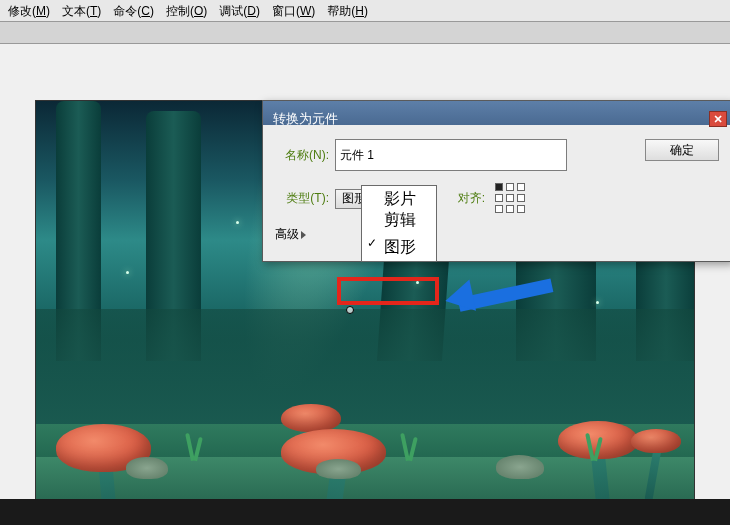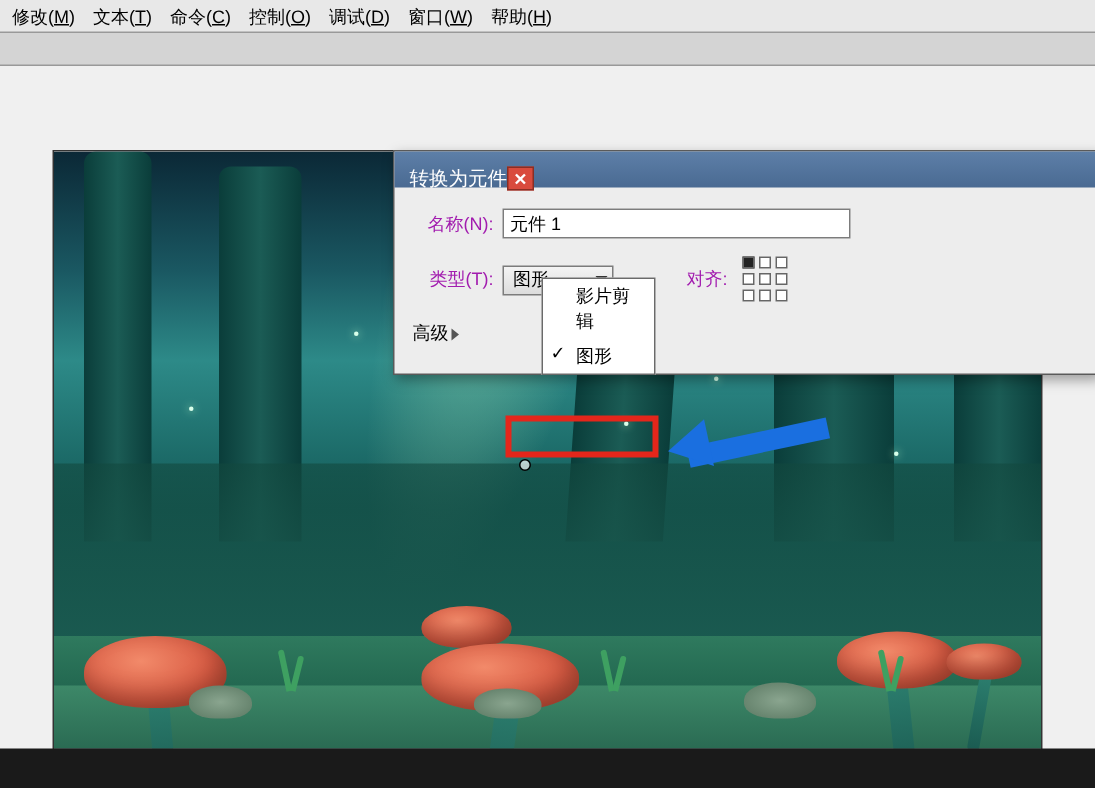--- a/index.html
+++ b/index.html
@@ -48,47 +48,47 @@
     .grass-tuft::before { left: 12px; height: 28px; transform: rotate(-12deg); }
     .grass-tuft::after { left: 20px; height: 24px; transform: rotate(14deg); }
     .g1 { left: 140px; } .g2 { left: 355px; } .g3 { left: 540px; }
     
     .sparkle { position: absolute; width: 3px; height: 3px; background: #d8ffea; border-radius: 50%; box-shadow: 0 0 6px #bfffcc; }
     
     .selection-handle { position: absolute; left: 310px; top: 205px; width: 8px; height: 8px; border: 1px solid #000; background: rgba(255,255,255,0.7); border-radius: 50%; }
     
     
     .dialog { position: absolute; left: 262px; top: 100px; width: 470px; background: #ededed; border: 1px solid #5a5a5a; box-shadow: 2px 3px 8px rgba(0,0,0,0.35); font-size: 12px; }
-    .dialog-titlebar { height: 24px; background: linear-gradient(180deg, #5d7fa8, #4a6a92); color: #fff; display: flex; align-items: center; padding: 12px 4px 0 10px; font-size: 13px; }
+    .dialog-titlebar { height: 24px; background: linear-gradient(180deg, #5d7fa8, #4a6a92); color: #fff; display: flex; align-items: center; justify-content: space-between; padding: 12px 4px 0 10px; font-size: 13px; }
     .dialog-close { width: 18px; height: 16px; background: #d94b3d; color: #fff; display: flex; align-items: center; justify-content: center; font-size: 11px; font-weight: bold; border: 1px solid #8a2e24; cursor: pointer; }
     .dialog-body { padding: 14px 12px 18px 12px; position: relative; }
     .dialog-row { display: flex; align-items: center; margin-bottom: 12px; }
-    .dialog-label { width: 54px; text-align: right; margin-right: 6px; color: #a21caf; }
-    .name-input { width: 232px; height: 20px; border: 1px solid #7c7c7c; padding: 1px 4px; font-size: 12px; background: #fff; }
+    .dialog-label { width: 54px; text-align: right; margin-right: 6px; color: #4d7c0f; }
+    .name-input { width: 232px; height: 32px; border: 1px solid #7c7c7c; padding: 1px 4px; font-size: 12px; background: #fff; }
     
     .type-select { width: 74px; height: 20px; border: 1px solid #7c7c7c; background: linear-gradient(#f4f4f4,#dcdcdc); display: flex; align-items: center; justify-content: space-between; padding: 0 3px 0 6px; cursor: pointer; }
     .type-select .caret { width: 0; height: 0; border-left: 4px solid transparent; border-right: 4px solid transparent; border-top: 5px solid #333; }
     
     .align-label { margin-left: 22px; margin-right: 10px; }
     .align-grid { display: grid; grid-template-columns: repeat(3, 9px); grid-template-rows: repeat(3, 9px); gap: 2px; }
     .align-cell { width: 8px; height: 8px; border: 1px solid #666; background: #fff; cursor: pointer; }
     .align-cell.sel { background: #222; }
     
     .folder-row .dialog-label { width: 54px; }
     .folder-path { height: 20px; width: 100px; }
     
     .advanced-row { display: flex; align-items: center; margin-top: 8px; text-align: right; }
     .adv-arrow { width: 0; height: 0; border-top: 4px solid transparent; border-bottom: 4px solid transparent; border-left: 5px solid #555; margin: 0 6px 0 2px; }
     
     .btn { width: 74px; height: 22px; background: linear-gradient(#f8f8f8,#dedede); border: 1px solid #888; font-size: 12px; cursor: pointer; }
     .btn-col { position: absolute; right: 12px; top: 14px; display: flex; flex-direction: column; gap: 10px; }
     
     
     .dropdown { position: absolute; left: 98px; top: 60px; width: 76px; background: #fff; border: 1px solid #6a6a6a; z-index: 5; }
-    .dropdown-item { padding: 3px 6px 3px 22px; font-size: 12px; cursor: pointer; position: relative; }
+    .dropdown-item { padding: 3px 6px 3px 22px; font-size: 16px; cursor: pointer; position: relative; }
     .dropdown-item.checked::before { content: "✓"; position: absolute; left: 5px; top: 2px; font-size: 12px; }
     
     
     .red-box { position: absolute; left: 74px; top: 152px; width: 102px; height: 28px; border: 4px solid #e4261b; pointer-events: none; }
     
     
     .blue-arrow { position: absolute; left: 178px; top: 155px; width: 120px; height: 40px; }
     .blue-arrow-line { position: absolute; left: 18px; top: 18px; width: 95px; height: 14px; background: #1a6fe0; transform: rotate(-12deg); transform-origin: left center; }
     .blue-arrow-head { position: absolute; left: 4px; top: 2px; width: 0; height: 0; border-top: 16px solid transparent; border-bottom: 16px solid transparent; border-right: 28px solid #1a6fe0; transform: rotate(-12deg); }
     
@@ -155,20 +155,21 @@
   </div>
 </div>
 
 <div class="dialog">
   <div class="dialog-titlebar">
     <span>转换为元件</span>
     <div class="dialog-close">✕</div>
   </div>
   <div class="dialog-body">
     <div class="btn-col">
+      <button class="btn">确定</button>
     </div>
 
     <div class="dialog-row">
       <span class="dialog-label">名称(N):</span>
       <input class="name-input" value="元件 1" style="">
     </div>
 
     <div class="dialog-row">
       <span class="dialog-label">类型(T):</span>
       <div class="type-select">

